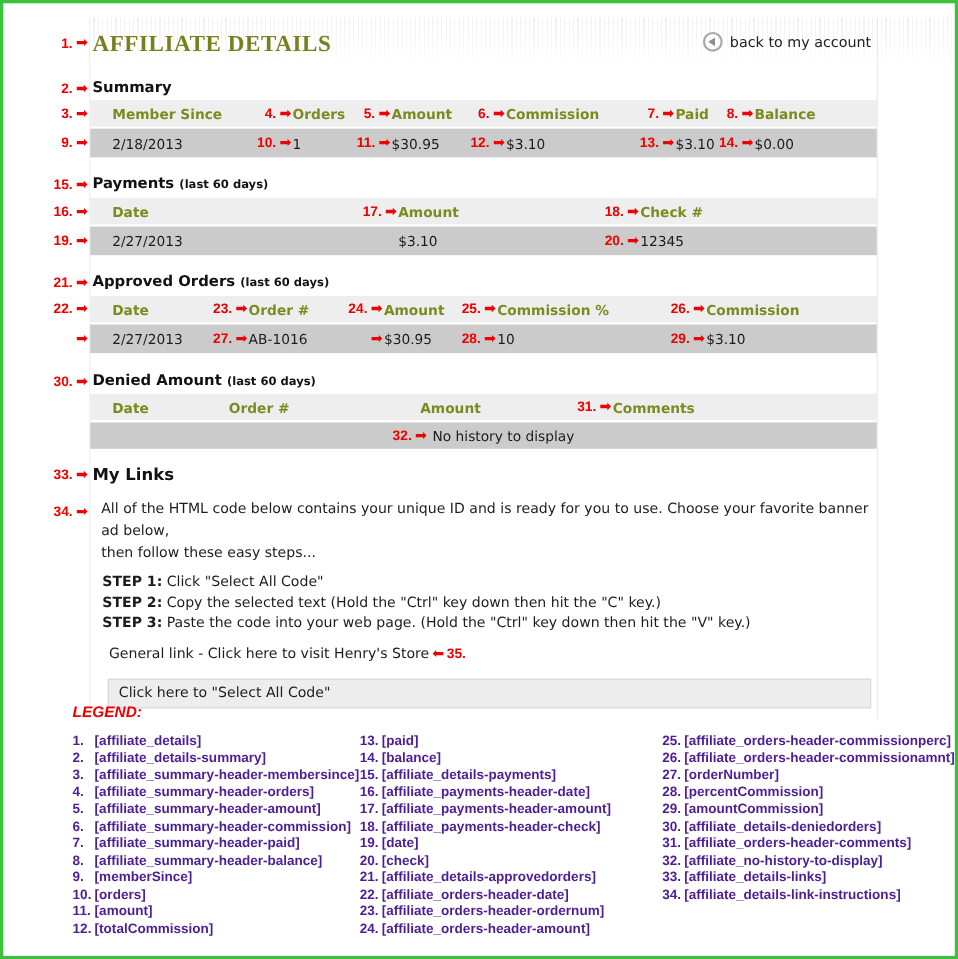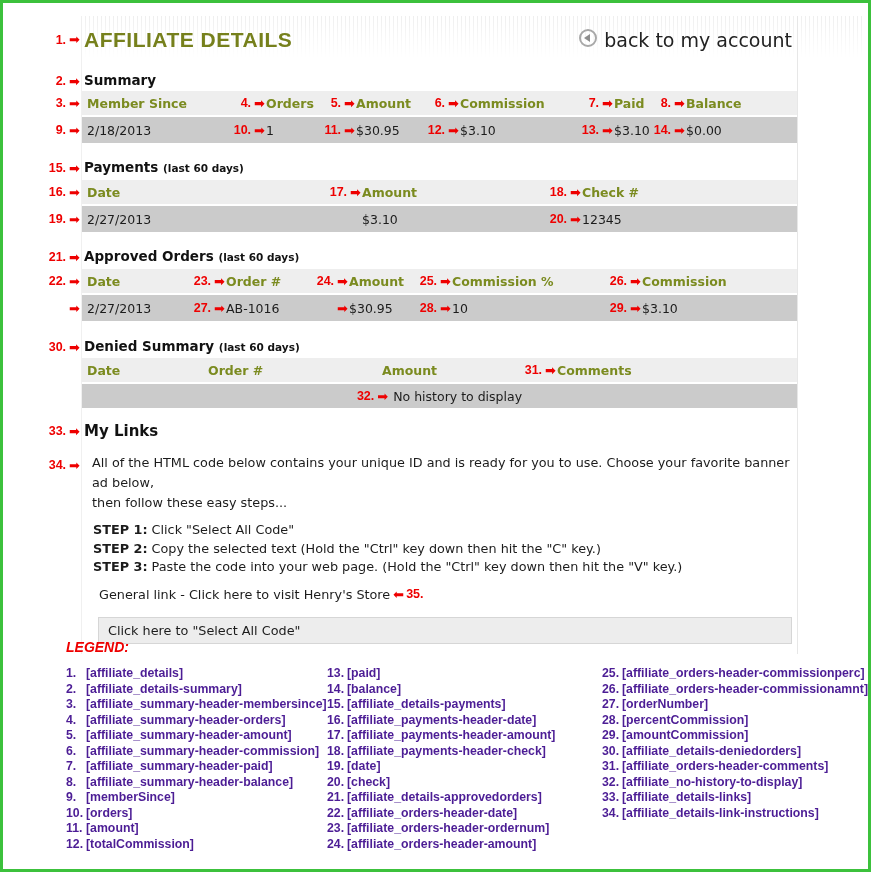--- a/index.html
+++ b/index.html
@@ -14,42 +14,42 @@
   .arr{color:#ee0000;font-family:"DejaVu Sans",sans-serif;font-size:13px;line-height:1;}
   .arr.flip{display:inline-block;transform:scaleX(-1);}
   .mann{position:absolute;right:100%;margin-right:2px;top:50%;transform:translateY(-50%);display:flex;align-items:center;white-space:nowrap;}
   .mann.top-ann{top:2px;transform:none;}
   .cw{position:relative;display:inline-block;}
   .ann{position:absolute;right:100%;margin-right:1px;top:50%;transform:translateY(-50%);display:flex;align-items:center;white-space:nowrap;}
   .ann-inline{display:inline-flex;align-items:center;margin-right:5px;}
 
   
   .title-row{position:relative;margin-top:10px;height:27px;display:flex;align-items:center;padding-left:2px;}
-  .page-title{margin:0;font-family:Liberation Sans, sans-serif;font-size:21px;font-weight:bold;color:#76801c;letter-spacing:0.5px;}
-  .back{position:absolute;right:5px;top:3px;display:flex;align-items:flex-start;gap:7px;color:#222;font-size:19px;text-decoration:none;cursor:pointer;}
+  .page-title{margin:0;font-family:Liberation Serif, serif;font-size:21px;font-weight:bold;color:#76801c;letter-spacing:0.5px;}
+  .back{position:absolute;right:5px;top:3px;display:flex;align-items:flex-end;gap:7px;color:#222;font-size:13px;text-decoration:none;cursor:pointer;}
   .backico{width:14px;height:14px;border:2px solid #a8a8a8;border-radius:50%;display:flex;align-items:center;justify-content:center;flex:0 0 auto;}
   .tri{width:0;height:0;border-top:4px solid transparent;border-bottom:4px solid transparent;border-right:6px solid #8d8d8d;margin-right:2px;}
 
   
   .sec-heading{position:relative;height:17px;line-height:17px;padding-left:2px;font-weight:bold;font-size:13.5px;color:#121212;}
   .sec-heading .note{font-size:10.5px;font-weight:bold;}
   #h-summary{margin-top:19px;}
   #h-payments{margin-top:16px;}
   #h-approved{margin-top:16px;}
   #h-denied{margin-top:17px;}
   #h-mylinks{margin-top:13px;height:20px;line-height:20px;font-size:15px;}
 
   
   .trow{position:relative;display:grid;align-items:center;background:#eeeeee;}
   .thead{height:24px;margin-top:2px;}
   .tdata{height:26px;margin-top:2px;background:#cbcbcb;}
   .thead .cell{color:#7b8b20;font-weight:bold;font-size:12.5px;}
   .tdata .cell{color:#1c1c1c;font-size:12.5px;}
   .cell{white-space:nowrap;}
-  .cell.first{padding-left:5px;}
+  .cell.first{padding-left:20px;}
   .cols-summary{grid-template-columns:184px 90px 104px 154px 72px 1fr;}
   .cols-payments{grid-template-columns:280px 220px 1fr;}
   .cols-approved{grid-template-columns:144px 123px 103px 190px 1fr;}
   .cols-denied{grid-template-columns:126px 174px 175px 1fr;}
   .den-empty{height:24px;display:flex;align-items:center;justify-content:center;font-size:12.5px;color:#1c1c1c;}
 
   
   .instr{position:relative;margin-top:12px;padding-left:10px;width:700px;font-size:12.8px;line-height:20px;color:#1c1c1c;}
   .instr .txt{white-space:pre-line;}
   .steps{margin-top:8px;padding-left:11px;}
@@ -242,21 +242,21 @@
               <span class="num">29.</span>
               <span class="arr">➡</span>
             </span><span>$3.10</span></span></div>
     </div>
 
     <div class="sec-heading" id="h-denied">
       <span class="mann">
           <span class="num">30.</span>
           <span class="arr">➡</span>
         </span>
-      <span>Denied Summary</span>
+      <span>Denied Amount</span>
       <span class="note">(last 60 days)</span>
     </div>
     <div class="trow thead cols-denied" style="margin-top:3px">
       <div class="cell first"><span class="cw"><span>Date</span></span></div>
       <div class="cell"><span class="cw"><span>Order #</span></span></div>
       <div class="cell"><span class="cw"><span>Amount</span></span></div>
       <div class="cell"><span class="cw"><span class="ann">
               <span class="num">31.</span>
               <span class="arr">➡</span>
             </span><span>Comments</span></span></div>

